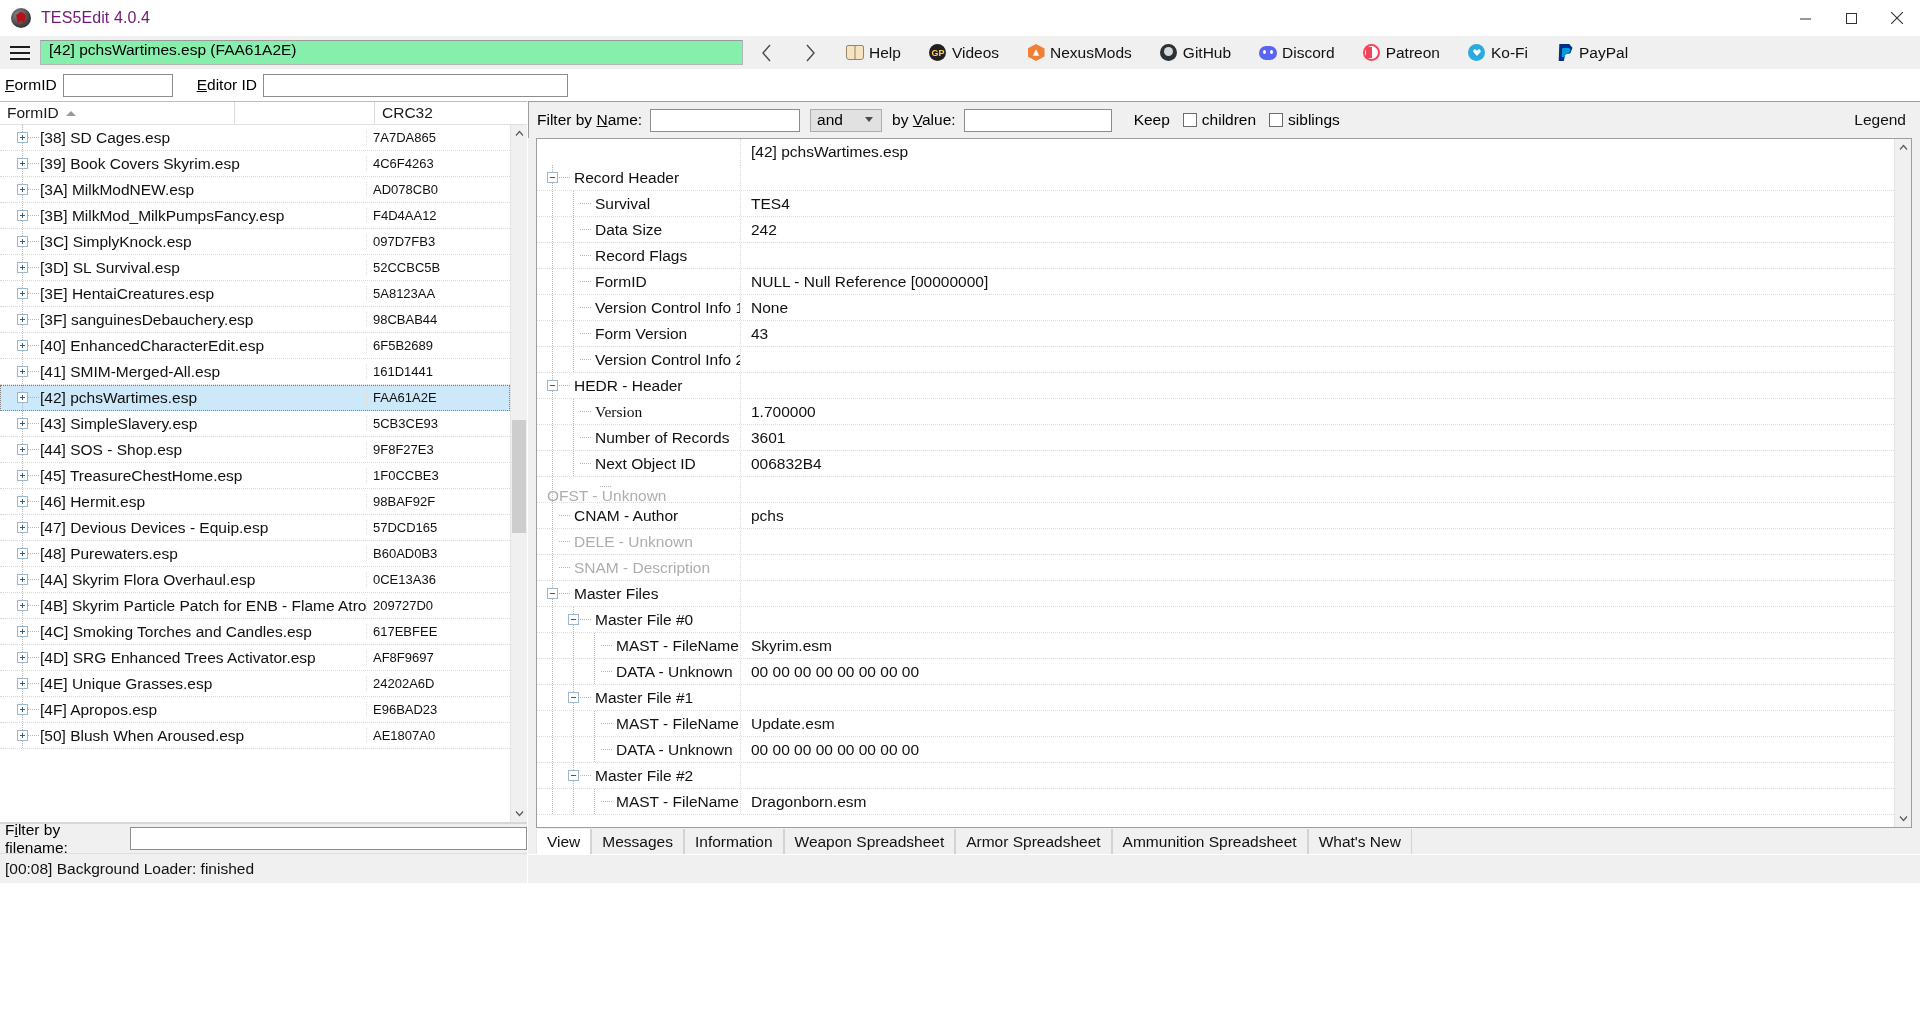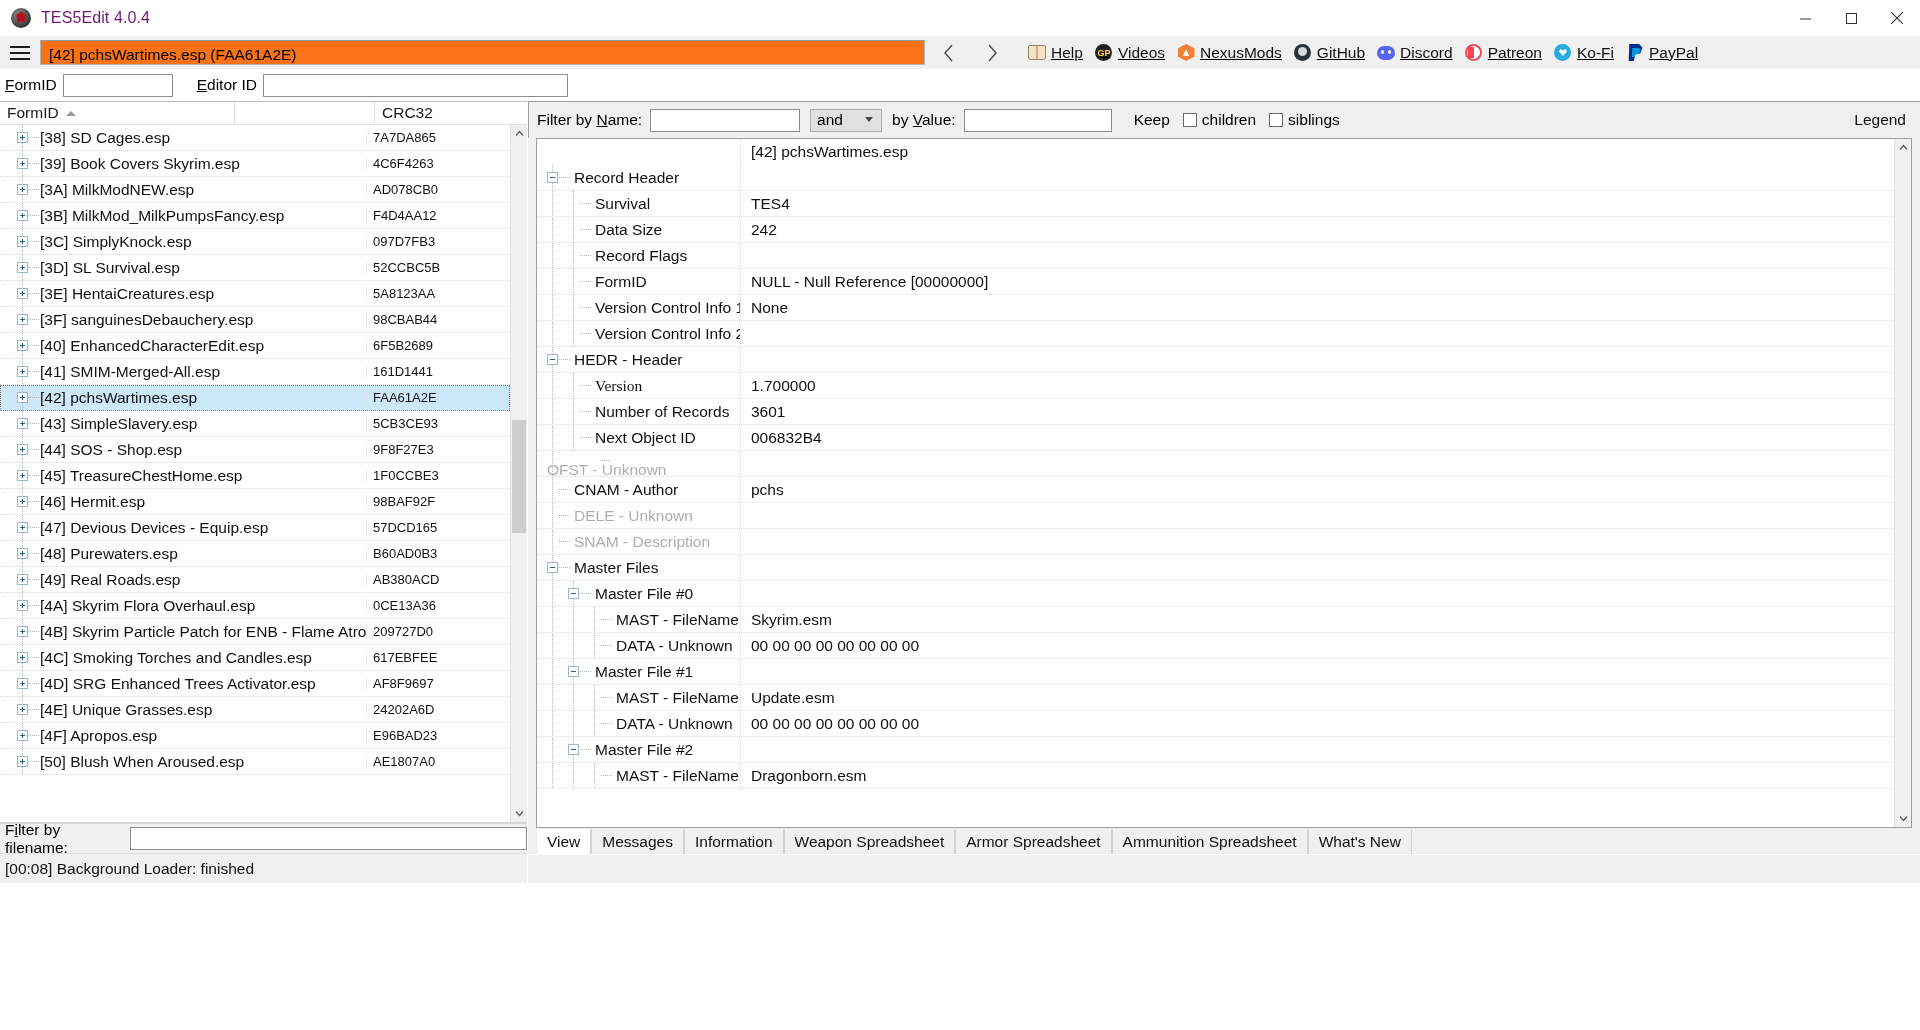--- a/index.html
+++ b/index.html
@@ -75,27 +75,27 @@
     gap: 4px;
     flex: 0 0 auto;
   }
   .hamburger span {
     display: block;
     width: 20px; height: 2px;
     background: #1c1c1c;
   }
   .addressbar {
     flex: 0 0 auto;
-    width: 885px;
+    width: 703px;
     height: 25px;
-    background: #f97316;
+    background: #86efac;
     border: 1px solid #b5b5b5;
     border-top-color: #9a9a9a;
     display: flex;
-    align-items: flex-end;
+    align-items: flex-start;
     padding-left: 8px;
     font-size: 15.5px;
     color: #000;
     overflow: hidden;
     white-space: nowrap;
   }
   .navarrows {
     display: flex;
     align-items: center;
     margin-left: 13px;
@@ -103,23 +103,22 @@
   }
   .navarrow {
     width: 22px; height: 26px;
     display: flex; align-items: center; justify-content: center;
     color: #4a4a4a;
   }
   .linkbar {
     display: flex;
     align-items: center;
     margin-left: 22px;
-    gap: 4px;
+    gap: 20px;
     flex: 1 1 auto;
-    text-decoration: underline;
   }
   .linkitem {
     display: flex;
     align-items: center;
     gap: 5px;
     padding: 2px 4px;
     font-size: 15.5px;
     color: #111;
     white-space: nowrap;
   }
@@ -777,27 +776,20 @@
             <div class="hline"></div>
             <div class="tlabel">[47] Devious Devices - Equip.esp</div>
             <div class="tcrc">57DCD165</div>
           </div>
           <div class="trow">
             <div class="vline"></div>
             <div class="plus"></div>
             <div class="hline"></div>
             <div class="tlabel">[48] Purewaters.esp</div>
             <div class="tcrc">B60AD0B3</div>
-          </div>
-          <div class="trow">
-            <div class="vline"></div>
-            <div class="plus"></div>
-            <div class="hline"></div>
-            <div class="tlabel">[49] Real Roads.esp</div>
-            <div class="tcrc">AB380ACD</div>
           </div>
           <div class="trow">
             <div class="vline"></div>
             <div class="plus"></div>
             <div class="hline"></div>
             <div class="tlabel">[4A] Skyrim Flora Overhaul.esp</div>
             <div class="tcrc">0CE13A36</div>
           </div>
           <div class="trow">
             <div class="vline"></div>
@@ -967,20 +959,32 @@
             </div>
             <div class="dval">None</div>
           </div>
           <div class="drow">
             <div class="dname">
               <div class="guide" style="left: 15px;"></div>
               <div class="guide" style="left: 36px;"></div>
               <div class="node" style="margin-left: 31px;">
                 <span style="display: inline-block; width: 11px; height: 11px;"></span>
                 <span style="display: inline-block; width: 11px; border-top: 1px dotted rgb(182, 182, 182); margin: 0px 4px 0px 1px;"></span>
+                <span>Form Version</span>
+              </div>
+            </div>
+            <div class="dval">43</div>
+          </div>
+          <div class="drow">
+            <div class="dname">
+              <div class="guide" style="left: 15px;"></div>
+              <div class="guide" style="left: 36px;"></div>
+              <div class="node" style="margin-left: 31px;">
+                <span style="display: inline-block; width: 11px; height: 11px;"></span>
+                <span style="display: inline-block; width: 11px; border-top: 1px dotted rgb(182, 182, 182); margin: 0px 4px 0px 1px;"></span>
                 <span>Version Control Info 2</span>
               </div>
             </div>
           </div>
           <div class="drow">
             <div class="dname">
               <div class="guide" style="left: 15px;"></div>
               <div class="node" style="margin-left: 10px;">
                 <span class="minusbox"></span>
                 <span style="display: inline-block; width: 11px; border-top: 1px dotted rgb(182, 182, 182); margin: 0px 4px 0px 1px;"></span>

